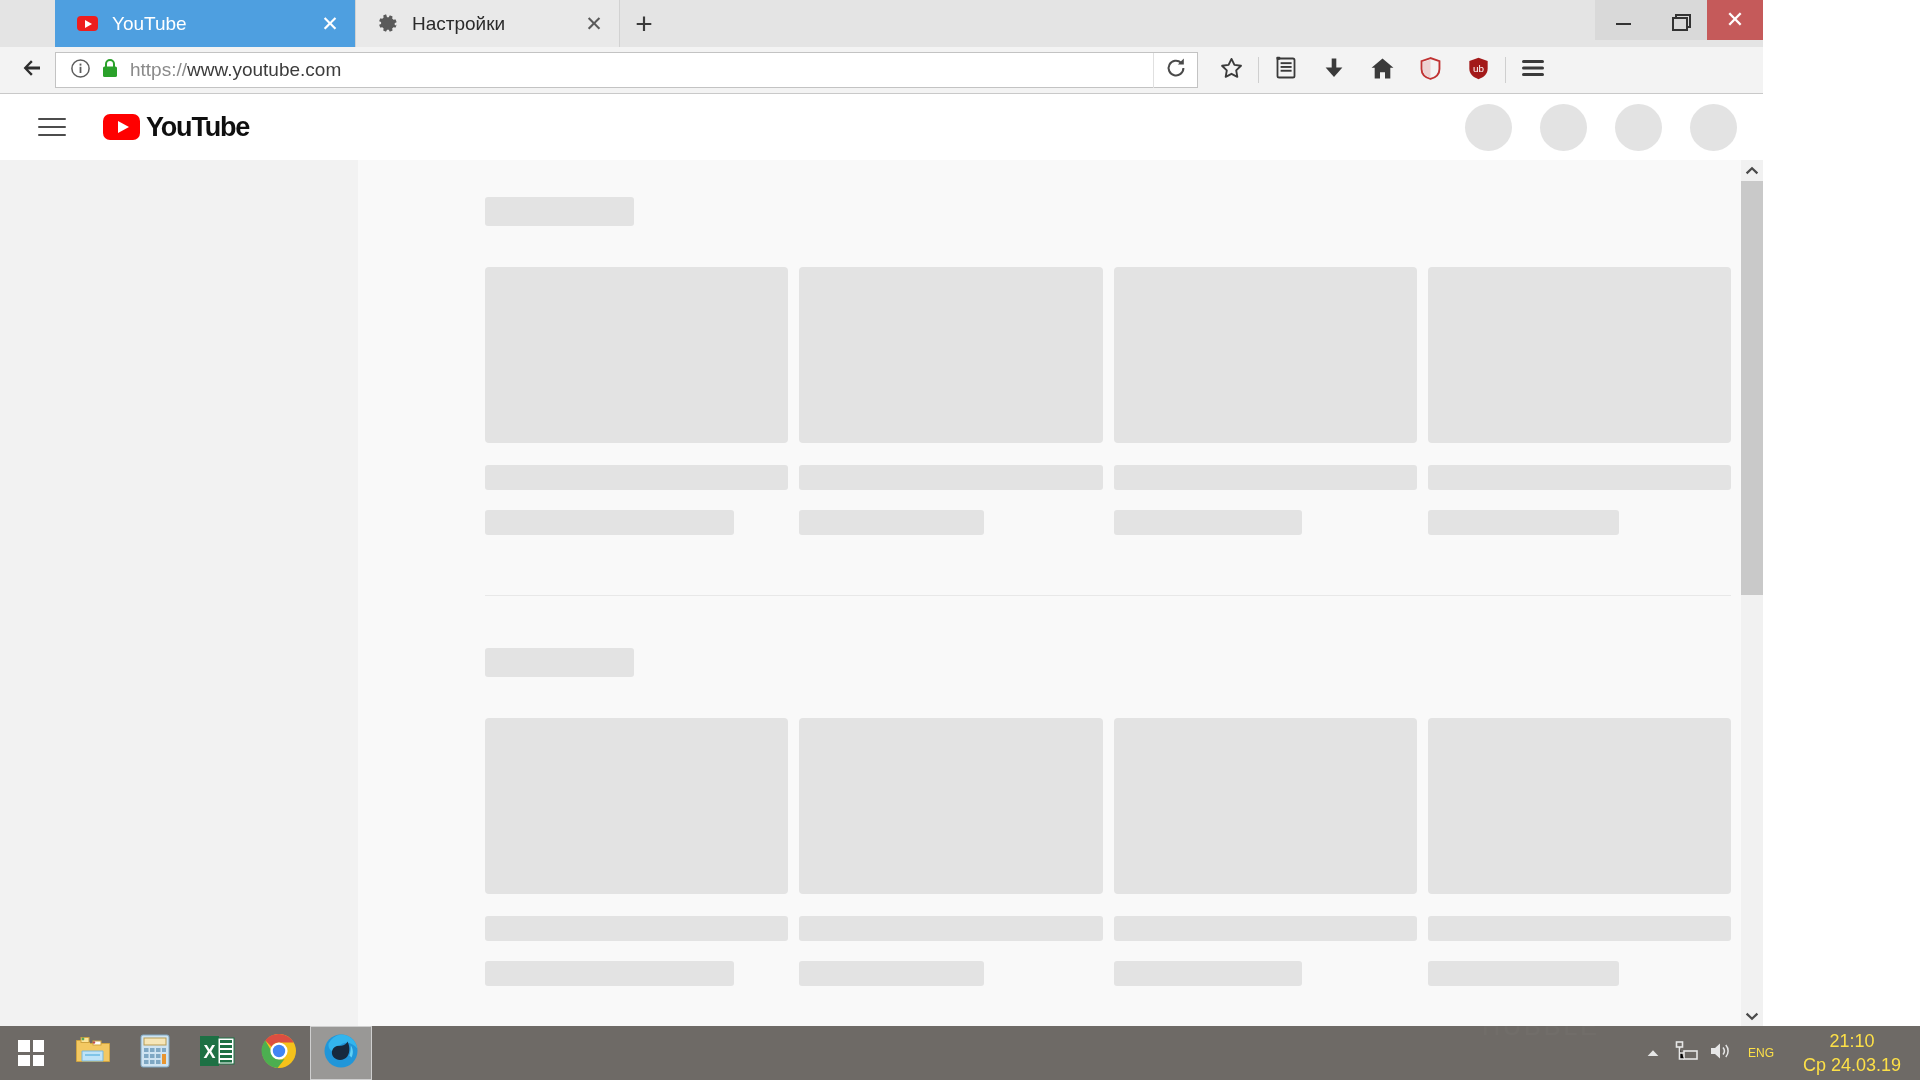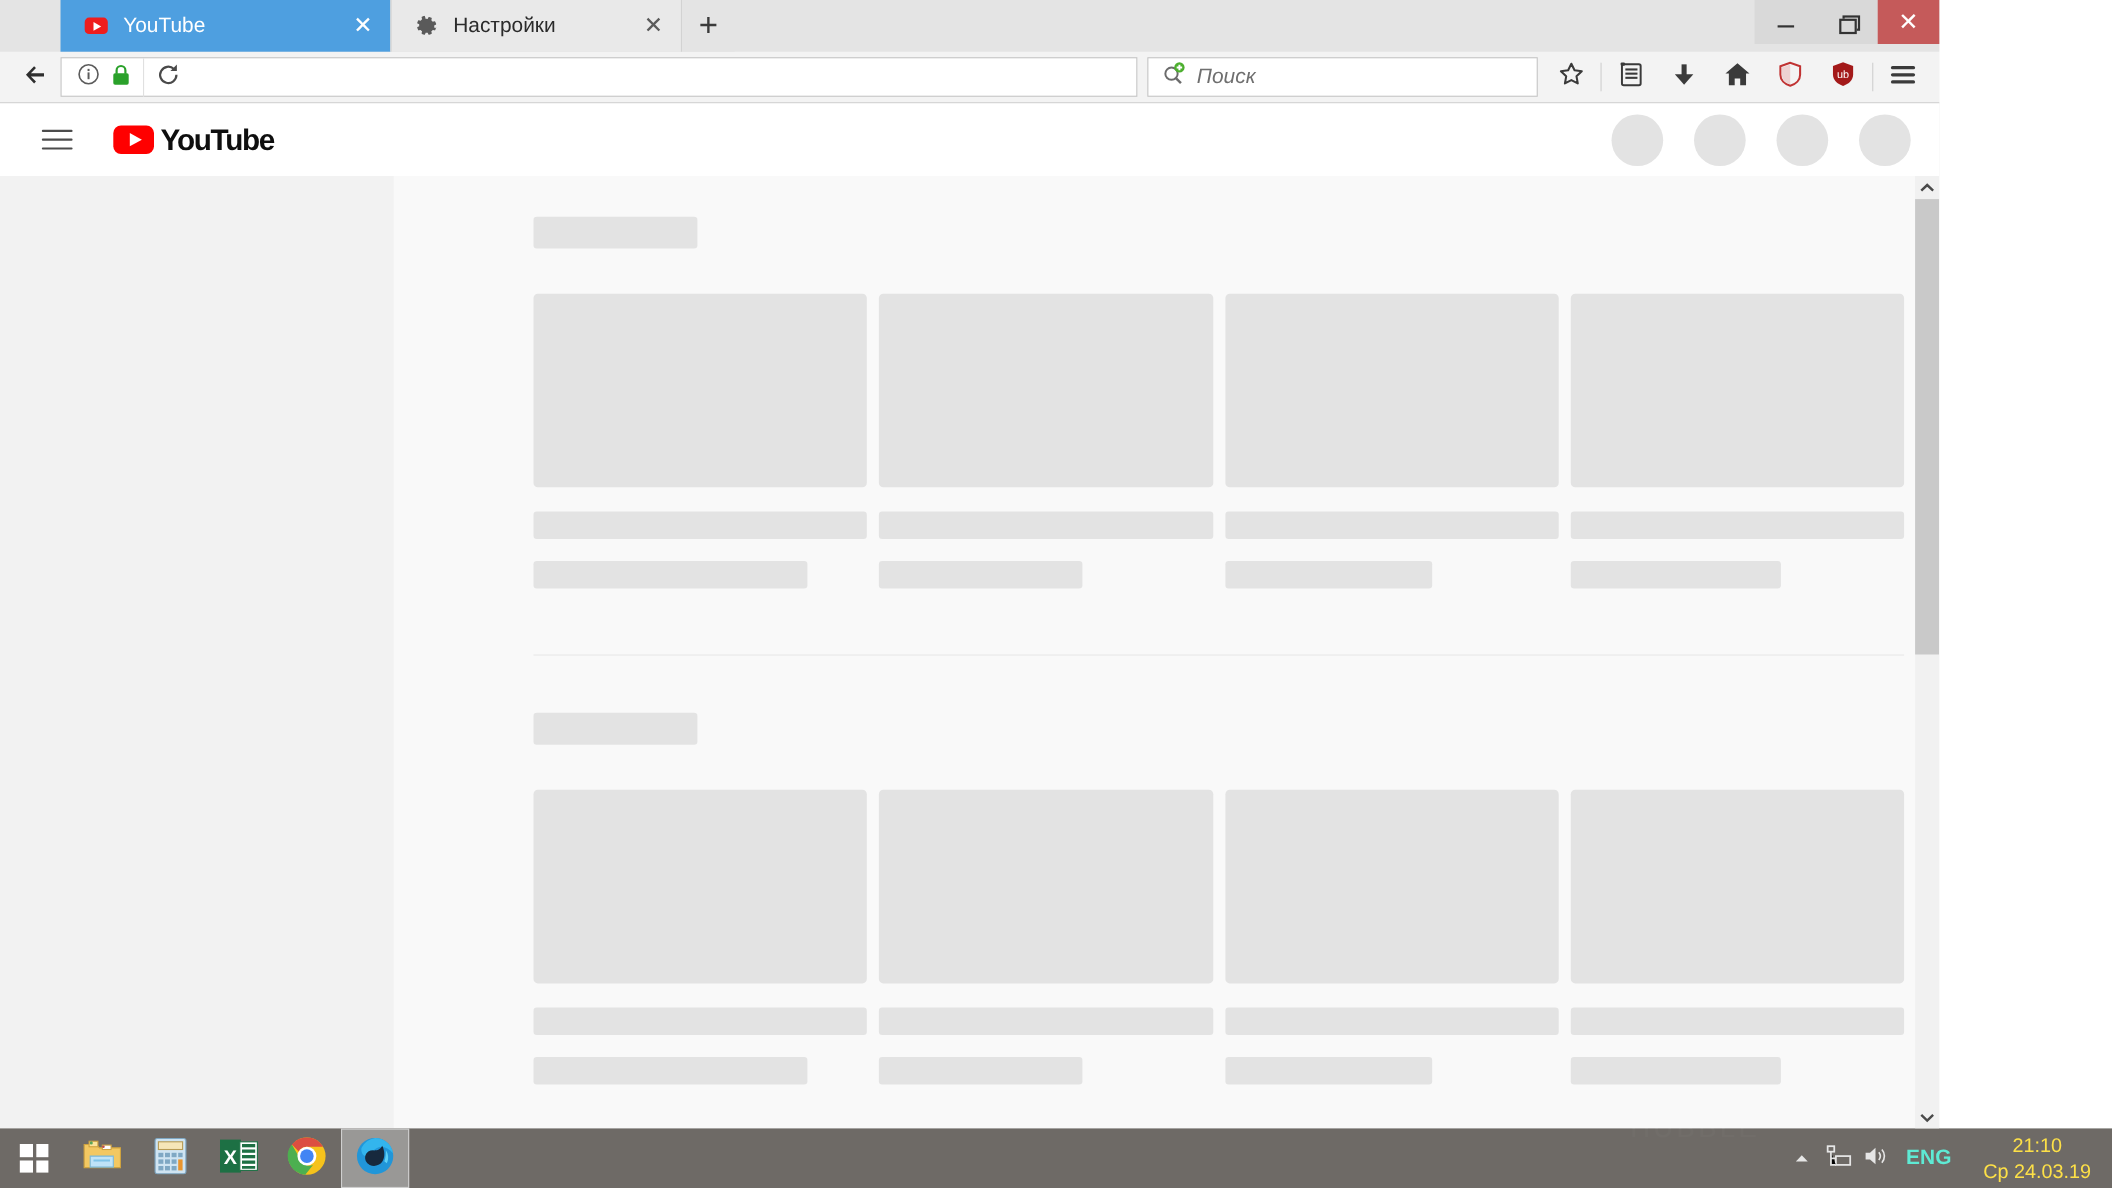--- a/index.html
+++ b/index.html
@@ -318,23 +318,22 @@
   .tray {
     margin-left: auto;
     display: flex; align-items: center; gap: 0;
     padding-right: 12px; height: 54px;
   }
   .tray-btn {
     width: 34px; height: 54px;
     display: flex; align-items: center; justify-content: center;
   }
   .tray-lang {
-    color: #5eead4; font-size: 19px;
+    color: #fde047; font-size: 12px;
     padding: 0 16px 0 10px;
-    font-weight: bold;
   }
   .tray-clock {
     color: #fde047; font-size: 18px; line-height: 24px;
     text-align: center; padding-left: 6px; min-width: 118px;
   }
   .tray-clock div { white-space: nowrap; }
 </style>
 </head>
 <body>
 
@@ -397,41 +396,31 @@
             <rect x="9.6" y="5.6" width="1.8" height="2" fill="#5c5c5c"></rect>
           </svg>
         </span>
         <span>
           <svg width="16" height="20" viewBox="0 0 16 20">
             <path fill="none" stroke="#2aa12a" stroke-width="2" d="M4 9V6a4 4 0 0 1 8 0v3"></path>
             <rect x="1" y="8.5" width="14" height="10.5" rx="1.6" fill="#2aa12a"></rect>
           </svg>
         </span>
       </span>
+      <span class="url-text"><span class="dim">https://</span><span>www.youtube.com</span></span>
       <span class="url-reload">
         <span>
           <svg width="22" height="22" viewBox="0 0 22 22">
             <path fill="none" stroke="#4a4a4a" stroke-width="2" d="M18.4 11a7.4 7.4 0 1 1-2.3-5.3"></path>
             <path fill="#4a4a4a" d="M18.8 1.6v5.9h-5.9z"></path>
           </svg>
         </span>
       </span>
     </div>
 
-    <div class="searchbar">
-      <span>
-        <svg width="23" height="23" viewBox="0 0 23 23">
-          <circle cx="9" cy="11" r="5.6" fill="none" stroke="#6b6b6b" stroke-width="1.8"></circle>
-          <path stroke="#6b6b6b" stroke-width="2.2" d="M13.2 15.2 17.6 19.6"></path>
-          <circle cx="16.2" cy="5.3" r="4.7" fill="#4caf2e"></circle>
-          <path stroke="#ffffff" stroke-width="1.8" d="M16.2 2.8v5M13.7 5.3h5"></path>
-        </svg>
-      </span>
-      <span class="search-placeholder">Поиск</span>
-    </div>
 
     <div class="toolbar-icons">
       <div class="tb-btn">
         <span>
           <svg width="25" height="25" viewBox="0 0 24 24">
             <path fill="none" stroke="#3a3a3a" stroke-width="1.8" stroke-linejoin="round" d="M12 2.8l2.8 5.7 6.3.9-4.6 4.4 1.1 6.2-5.6-2.9-5.6 2.9 1.1-6.2-4.6-4.4 6.3-.9z"></path>
           </svg>
         </span>
       </div>
       <div class="tb-sep"></div>

